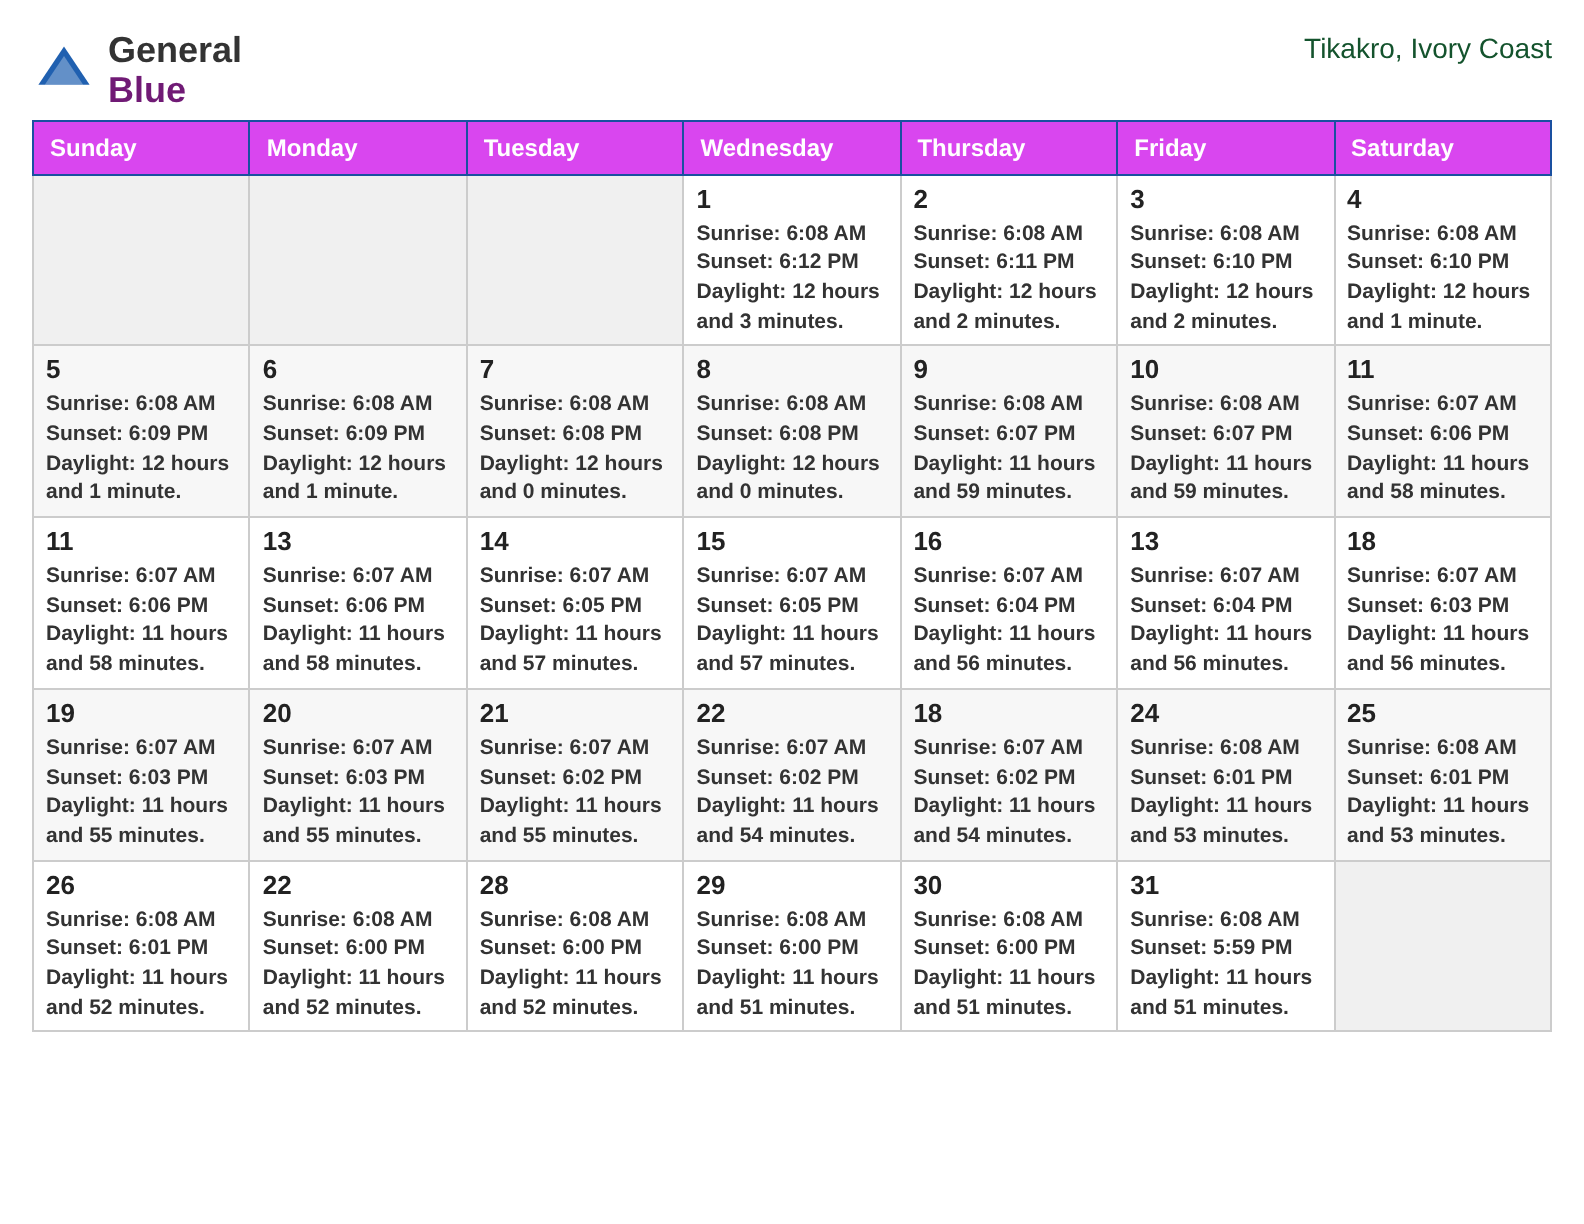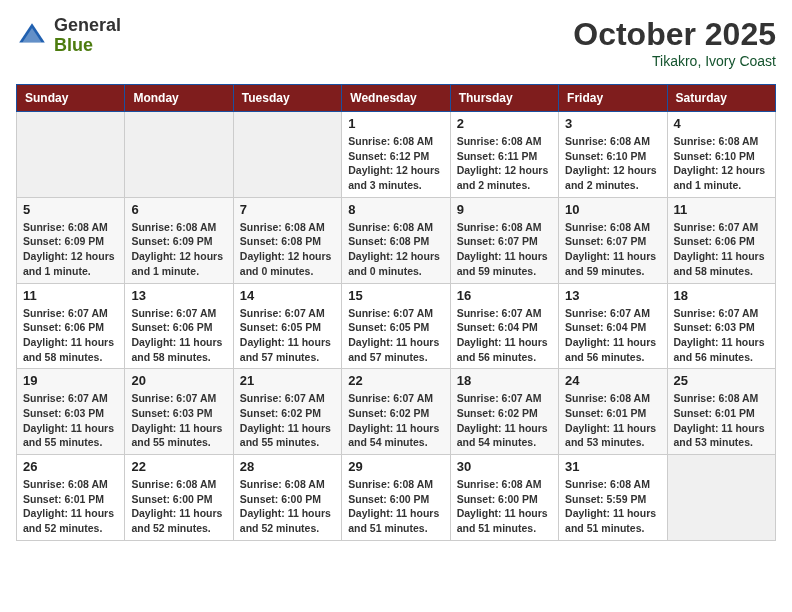--- a/index.html
+++ b/index.html
@@ -7,34 +7,34 @@
       font-family: Arial, sans-serif;
       background: #fff;
       width: 792px;
       min-height: 612px;
       padding: 16px;
     }
     .header {
       display: flex;
       justify-content: space-between;
       align-items: flex-start;
-      margin-bottom: 15px;
+      margin-bottom: 4px;
     }
     .logo {
       display: flex;
       align-items: center;
       gap: 6px;
     }
     .logo-text {
       font-size: 18px;
       font-weight: bold;
       line-height: 1.1;
     }
     .logo-text .general { color: #333; }
-    .logo-text .blue { color: #4d7c0f; }
+    .logo-text .blue { color: #701a75; }
     .logo-icon {
       width: 32px;
       height: 32px;
     }
     .title-block {
       text-align: right;
     }
     .month-title {
       font-size: 32px;
       font-weight: bold;
@@ -43,21 +43,21 @@
     .location {
       font-size: 14px;
       color: #14532d;
     }
     .calendar {
       width: 100%;
       border-collapse: collapse;
       font-size: 11px;
     }
     .calendar thead th {
-      background: #7f1d1d;
+      background: #d946ef;
       color: #fff;
       padding: 6px 8px;
       text-align: left;
       font-size: 12px;
       font-weight: bold;
       border: 1px solid #1a50a0;
     }
     .calendar tbody td {
       border: 1px solid #ccc;
       vertical-align: top;
@@ -91,21 +91,20 @@
     <svg class="logo-icon" viewBox="0 0 40 40">
       <polygon points="20,4 36,28 4,28" fill="#2060b0"></polygon>
       <polygon points="20,10 32,28 8,28" fill="#fff" opacity="0.3"></polygon>
     </svg>
     <div class="logo-text">
       <div class="general">General</div>
       <div class="blue">Blue</div>
     </div>
   </div>
   <div class="title-block">
-    <div class="month-title">October 2025</div>
     <div class="location">Tikakro, Ivory Coast</div>
   </div>
 </div>
 
 <table class="calendar">
   <thead>
     <tr>
     <th>Sunday</th>
         <th>Monday</th>
         <th>Tuesday</th>

